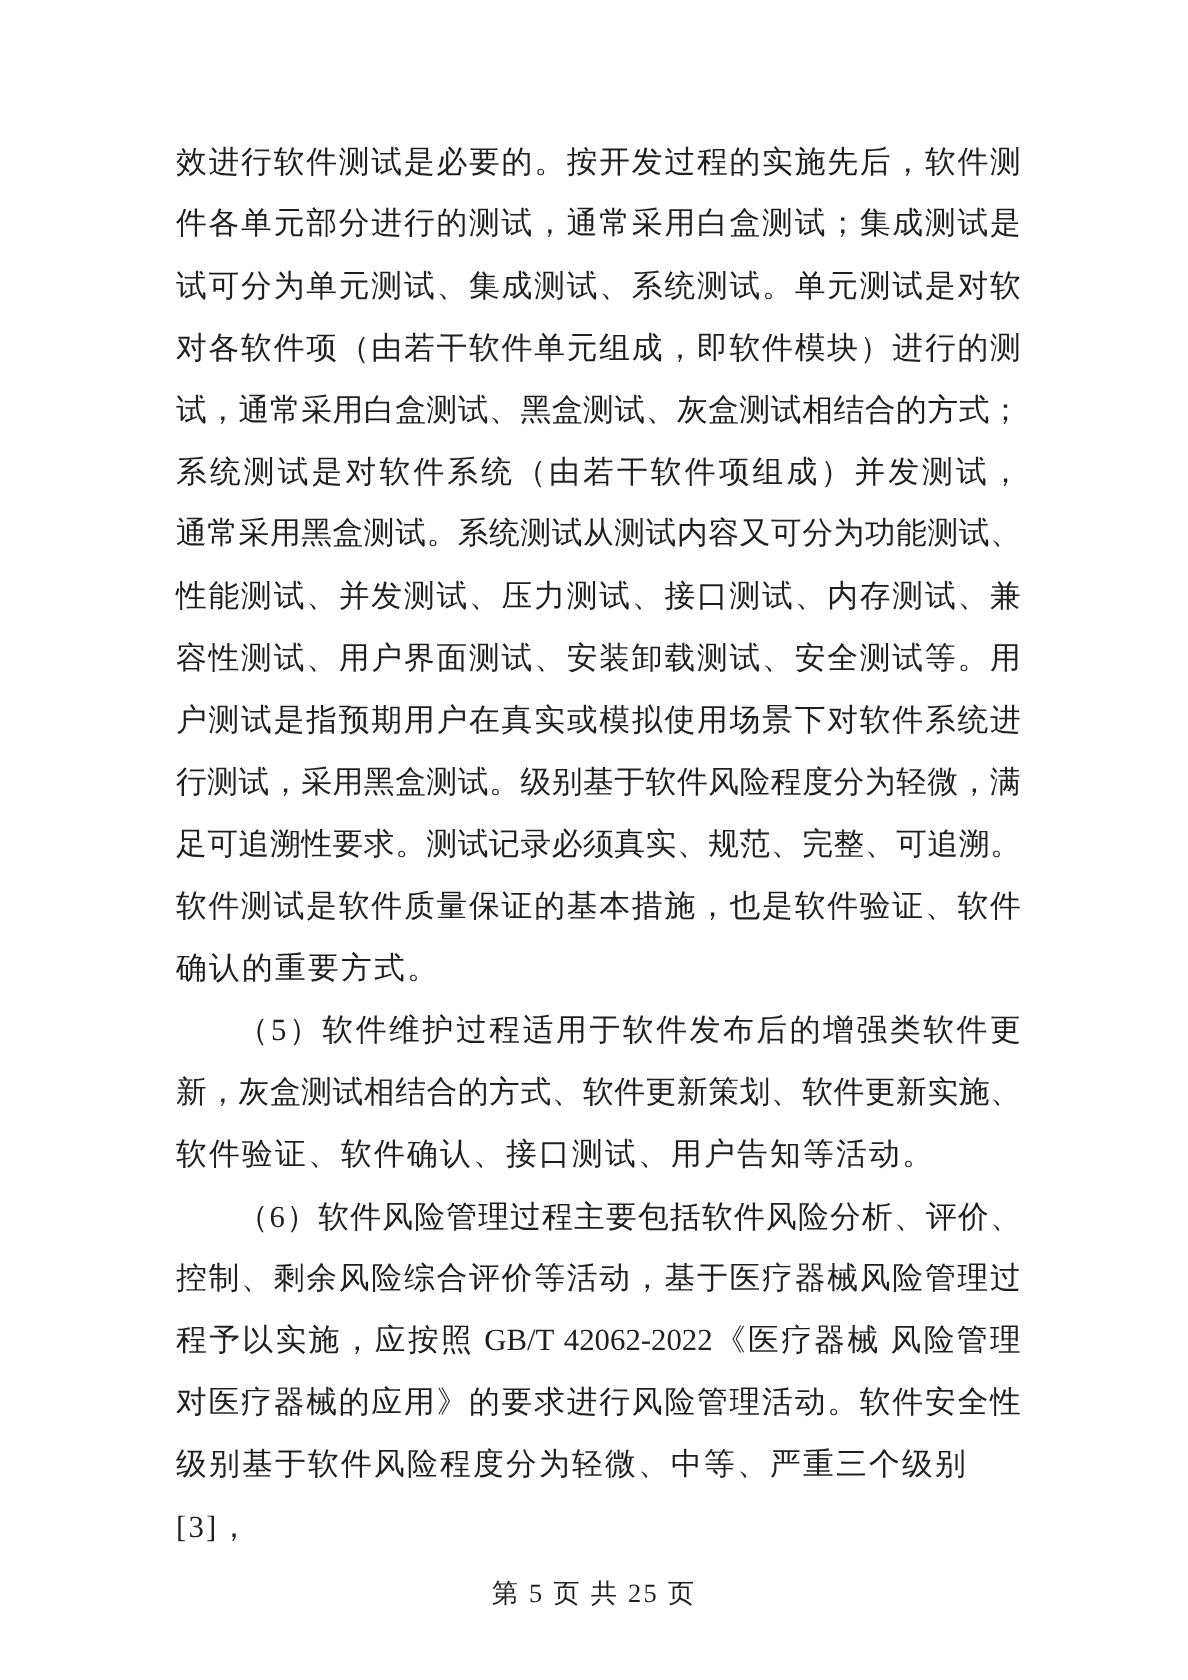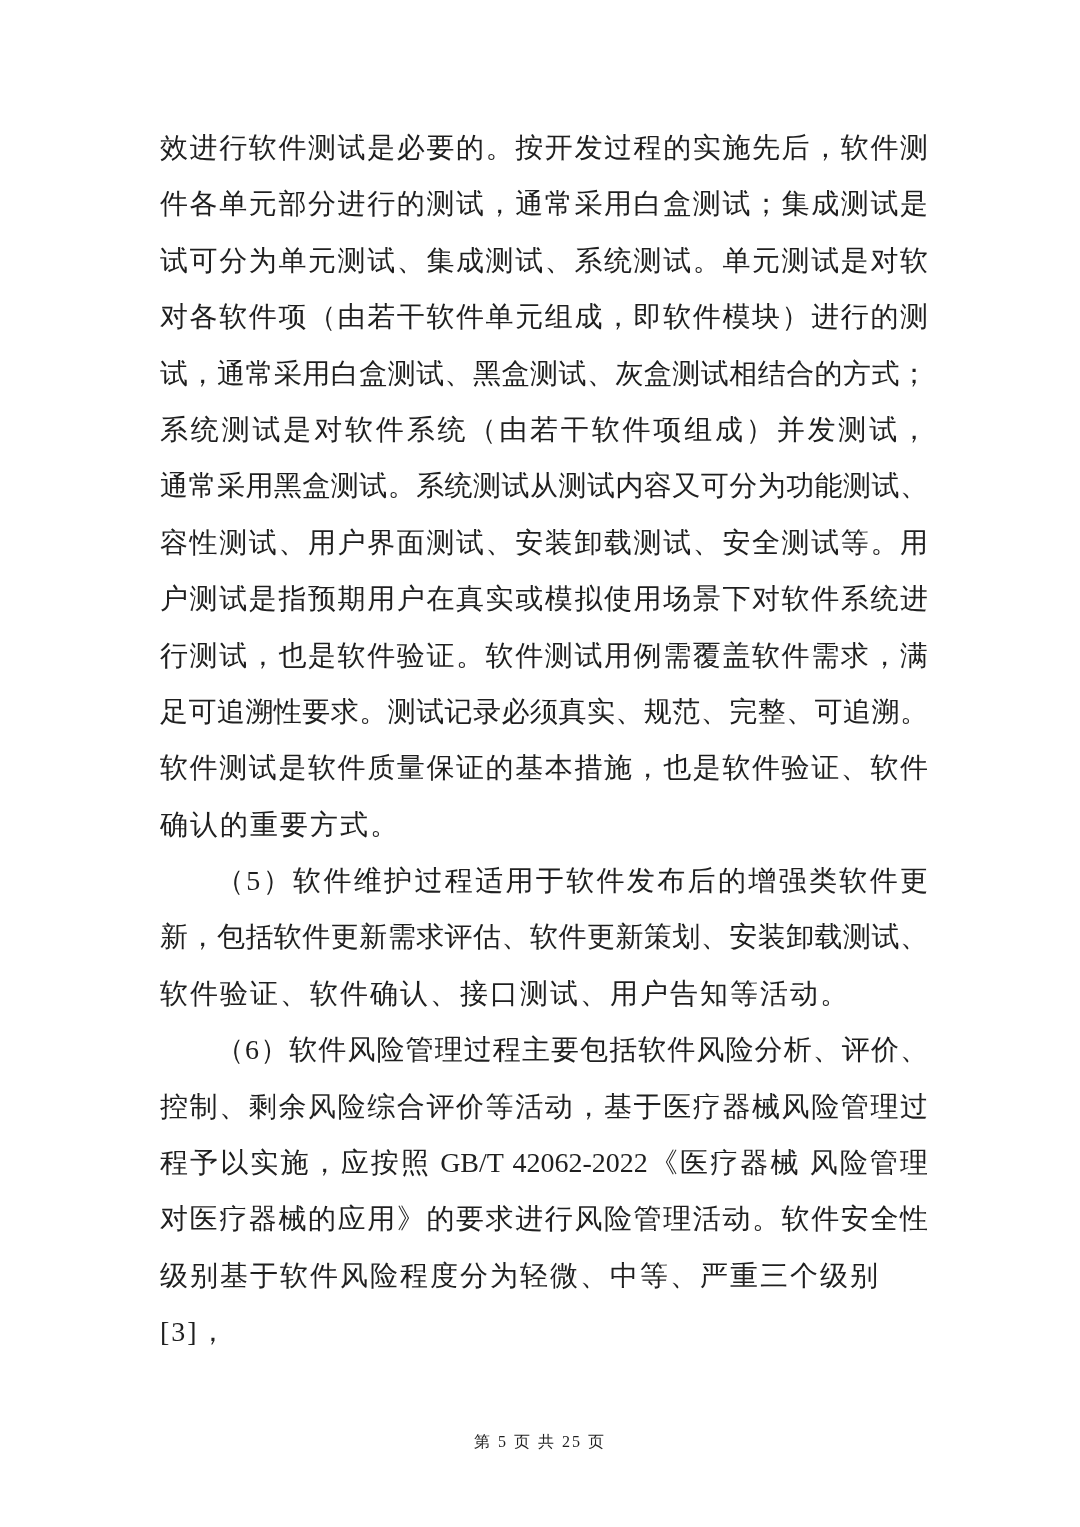--- a/index.html
+++ b/index.html
@@ -38,45 +38,46 @@
   }
   .ln.ind {
     text-indent: 2em;
   }
   .footer {
     position: absolute;
     left: 0;
     top: 1432px;
     width: 1080px;
     text-align: center;
-    font-size: 16px;
+    font-size: 24px;
     letter-spacing: 2px;
     color: #1f1f1f;
   }
 </style>
 </head>
 <body>
 
 <div class="page">
   <div class="textblock">
     <div class="ln j">效进行软件测试是必要的。按开发过程的实施先后，软件测</div>
     <div class="ln j">件各单元部分进行的测试，通常采用白盒测试；集成测试是</div>
     <div class="ln j">试可分为单元测试、集成测试、系统测试。单元测试是对软</div>
     <div class="ln j">对各软件项（由若干软件单元组成，即软件模块）进行的测</div>
     <div class="ln j">试，通常采用白盒测试、黑盒测试、灰盒测试相结合的方式；</div>
     <div class="ln j">系统测试是对软件系统（由若干软件项组成）并发测试，</div>
     <div class="ln j">通常采用黑盒测试。系统测试从测试内容又可分为功能测试、</div>
+    <div class="ln j">性能测试、并发测试、压力测试、接口测试、内存测试、兼</div>
     <div class="ln j">容性测试、用户界面测试、安装卸载测试、安全测试等。用</div>
     <div class="ln j">户测试是指预期用户在真实或模拟使用场景下对软件系统进</div>
-    <div class="ln j">行测试，也是软件验证。软件测试用例需覆盖软件需求，满</div>
+    <div class="ln j">行测试，采用黑盒测试。级别基于软件风险程度分为轻微，满</div>
     <div class="ln j">足可追溯性要求。测试记录必须真实、规范、完整、可追溯。</div>
     <div class="ln j">软件测试是软件质量保证的基本措施，也是软件验证、软件</div>
     <div class="ln">确认的重要方式。</div>
     <div class="ln j ind">（5）软件维护过程适用于软件发布后的增强类软件更</div>
-    <div class="ln j">新，包括软件更新需求评估、软件更新策划、安装卸载测试、</div>
+    <div class="ln j">新，灰盒测试相结合的方式、软件更新策划、软件更新实施、</div>
     <div class="ln">软件验证、软件确认、接口测试、用户告知等活动。</div>
     <div class="ln j ind">（6）软件风险管理过程主要包括软件风险分析、评价、</div>
     <div class="ln j">控制、剩余风险综合评价等活动，基于医疗器械风险管理过</div>
     <div class="ln j">程予以实施，应按照 GB/T 42062-2022《医疗器械 风险管理</div>
     <div class="ln j">对医疗器械的应用》的要求进行风险管理活动。软件安全性</div>
     <div class="ln">级别基于软件风险程度分为轻微、中等、严重三个级别[3]，</div>
   </div>
 
   <div class="footer">第 5 页 共 25 页</div>
 </div>

